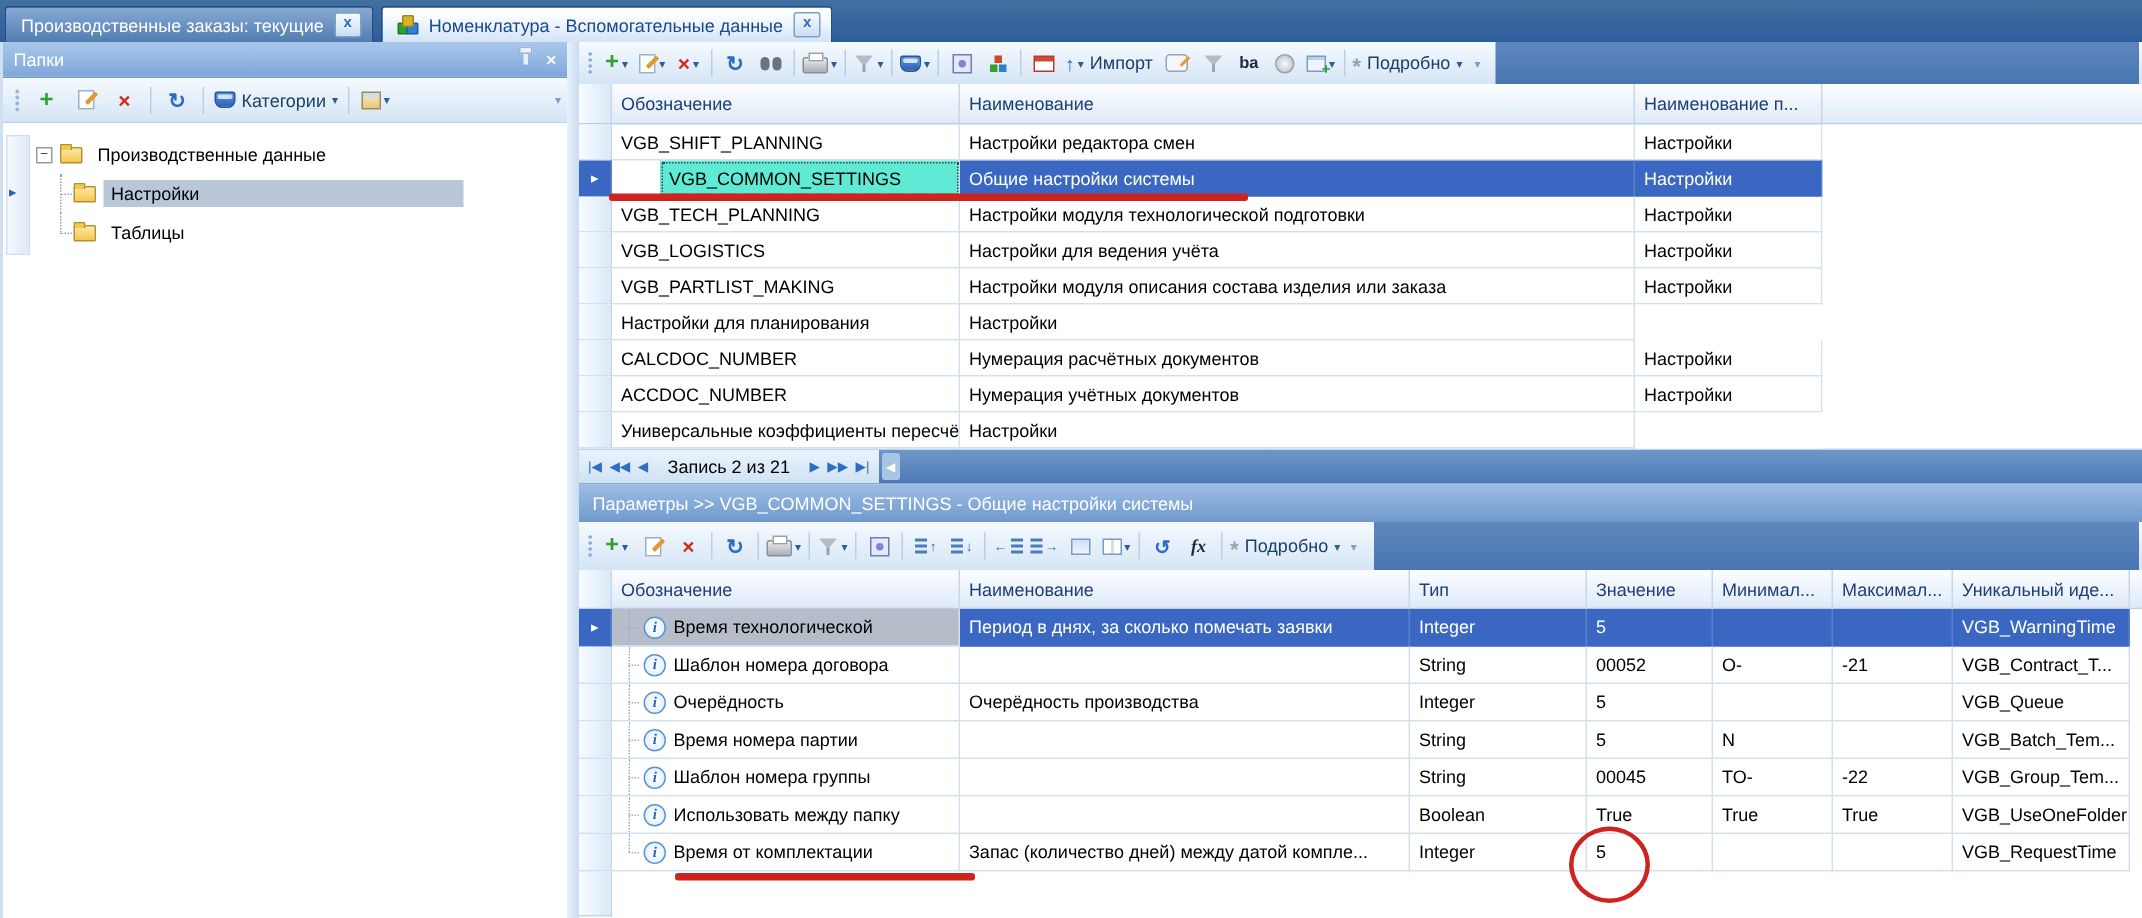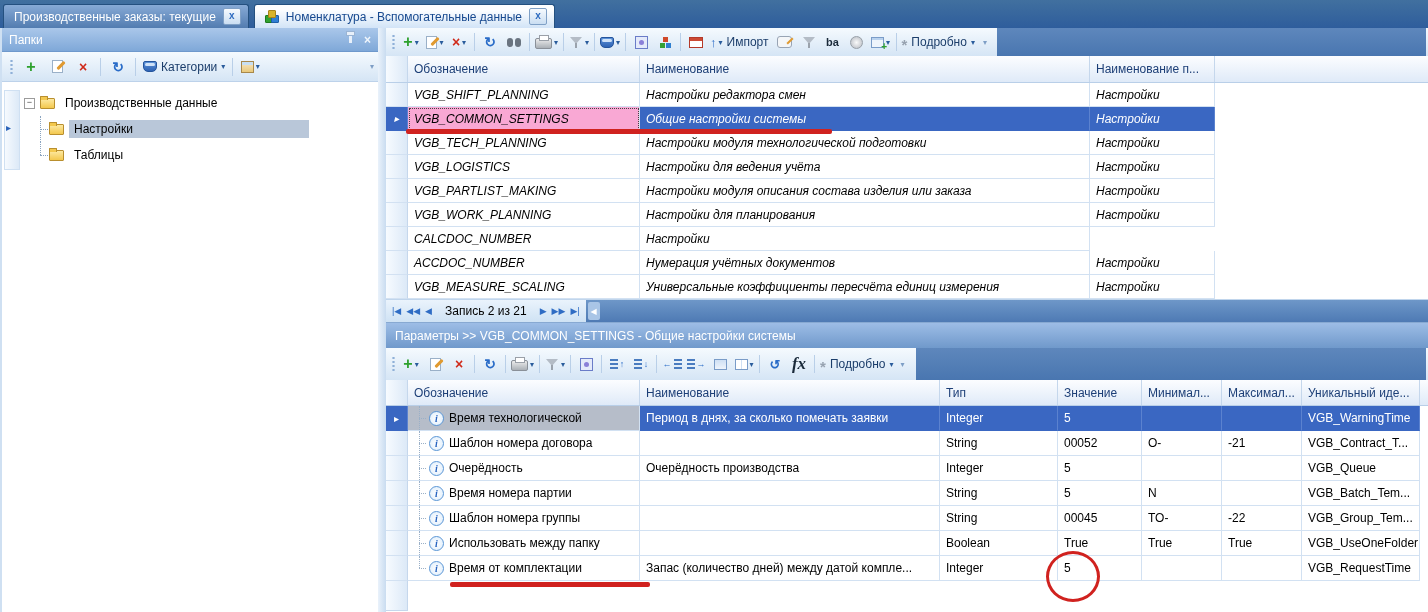--- a/index.html
+++ b/index.html
@@ -42,21 +42,21 @@
   .tlabel{color:#1c3e6b;margin:0 2px;}
   .caret{color:#2a5c9c;font-size:8px;}
   .faint{opacity:.55;}
   .ic-plus{color:#2ea12e;font-weight:bold;font-size:16px;line-height:14px;}
   .ic-del{color:#d02a1a;font-weight:bold;font-size:14px;line-height:14px;}
   .ic-ref{color:#2a6cc8;font-weight:bold;font-size:14px;line-height:14px;}
   .ic-up{color:#2a6cc8;font-weight:bold;font-size:13px;}
   .ic-loop{color:#2a6cc8;font-weight:bold;font-size:13px;}
   .ic-star{color:#97a2b0;font-size:15px;font-weight:bold;line-height:10px;margin-top:6px;}
   .ic-ba{font-weight:bold;font-size:11px;color:#1a2a3a;}
-  .ic-fx{font-family:"Liberation Serif",serif;font-style:italic;font-weight:bold;font-size:17px;color:#1a2a3a;}
+  .ic-fx{font-family:"Liberation Serif",serif;font-style:italic;font-weight:bold;font-size:12px;color:#1a2a3a;}
   .icon-page{position:relative;width:11px;height:13px;background:#fff;border:1px solid #9ab0c8;box-sizing:border-box;}
   .icon-page::after{content:"";position:absolute;right:-4px;top:3px;width:10px;height:3px;
                     background:#e09a30;transform:rotate(-45deg);border-radius:1px;}
   .icon-binoc{width:6px;height:9px;background:#6a7480;border-radius:3px;box-shadow:8px 0 0 #6a7480;margin-right:9px;}
   .icon-printer{position:relative;width:15px;height:9px;background:linear-gradient(#ececec,#aab0b6);
                 border:1px solid #8a9098;border-radius:2px;margin-top:3px;}
   .icon-printer::before{content:"";position:absolute;left:3px;top:-4px;width:8px;height:4px;background:#fff;border:1px solid #9aa0a8;}
   .icon-funnel{position:relative;width:14px;height:13px;}
   .icon-funnel::before{content:"";position:absolute;left:1px;top:1px;width:0;height:0;
        border-left:6px solid transparent;border-right:6px solid transparent;border-top:7px solid #b4bcc6;}
@@ -105,28 +105,28 @@
   .main-toolbar{height:28px;background:linear-gradient(#f5fafe,#d5e5f5);display:flex;align-items:center;
                 padding:0 2px;box-sizing:border-box;}
   .dark-fill{align-self:stretch;background:linear-gradient(#5e87bc,#4976b0);}
   .splitter{position:absolute;left:378px;top:28px;width:8px;height:584px;background:linear-gradient(90deg,#eaf2fb,#c9dcf0);}
   
   .ghead{display:grid;height:26px;background:linear-gradient(#fcfdff,#dfeaf8);border-bottom:1px solid #b9cfe8;}
   .ghead.top{grid-template-columns:22px 232px 450px 125px 1fr;}
   .hcell{display:flex;align-items:center;padding:0 6px;color:#1d3f77;border-right:1px solid #c5d7ec;
          white-space:nowrap;overflow:hidden;box-sizing:border-box;}
   .hcell.filler,.gcell.filler{border-right:none;}
-  .grow{display:grid;grid-template-columns:22px 232px 450px 125px 1fr;height:24px;font-style:italic;}
+  .grow{display:grid;grid-template-columns:22px 232px 450px 125px 1fr;height:24px;}
   .gcell{display:flex;align-items:center;padding:0 6px;border-right:1px solid #d2e1f2;border-bottom:1px solid #d2e1f2;
          white-space:nowrap;overflow:hidden;box-sizing:border-box;}
   .gcell.filler{border-bottom:none;background:#fff;}
   .ind{background:linear-gradient(90deg,#f7fbff,#dce9f7);border-right:1px solid #c5d7ec;justify-content:center;padding:0;
        color:#2c5c9c;font-size:10px;}
   .grow.sel .gcell:not(.filler):not(.focus){background:#3a67c2;color:#fff;border-right-color:#5b82cf;border-bottom-color:#3a67c2;}
-  .grow.sel .focus{background:#f9a8d4;color:#000;outline:1px dotted #444;outline-offset:-2px;}
+  .grow.sel .focus{background:#5eead4;color:#000;outline:1px dotted #444;outline-offset:-2px;margin-left:32px;}
   .grow.sel .ind{background:linear-gradient(90deg,#f7fbff,#dce9f7);color:#2c5c9c;}
   
   .navigator{display:flex;height:22px;align-items:center;background:linear-gradient(#eaf3fc,#cfe2f4);
              border-top:1px solid #c0d5ec;}
   .navbtns{display:flex;align-items:center;gap:5px;padding:0 6px;color:#2f6cc4;font-size:9px;}
   .nav-status{color:#000;font-size:12px;margin:0 8px;white-space:nowrap;}
   .hscroll{flex:1;align-self:stretch;background:linear-gradient(#6e97c8,#4e7ab4);position:relative;}
   .hscroll .thumb{position:absolute;left:2px;top:2px;bottom:2px;width:12px;background:#a9c5e6;border-radius:2px;
                   color:#fff;font-size:8px;display:flex;align-items:center;justify-content:center;}
   
@@ -353,41 +353,40 @@
       </div>
       <div class="grow">
         <div class="gcell ind"></div>
         <div class="gcell">VGB_PARTLIST_MAKING</div>
         <div class="gcell">Настройки модуля описания состава изделия или заказа</div>
         <div class="gcell">Настройки</div>
         <div class="gcell filler"></div>
       </div>
       <div class="grow">
         <div class="gcell ind"></div>
-        <div class="gcell">VGB_WORK_PLANNING</div>
         <div class="gcell">Настройки для планирования</div>
         <div class="gcell">Настройки</div>
         <div class="gcell filler"></div>
       </div>
       <div class="grow">
         <div class="gcell ind"></div>
         <div class="gcell">CALCDOC_NUMBER</div>
+        <div class="gcell">Нумерация расчётных документов</div>
         <div class="gcell">Настройки</div>
         <div class="gcell filler"></div>
       </div>
       <div class="grow">
         <div class="gcell ind"></div>
         <div class="gcell">ACCDOC_NUMBER</div>
         <div class="gcell">Нумерация учётных документов</div>
         <div class="gcell">Настройки</div>
         <div class="gcell filler"></div>
       </div>
       <div class="grow">
         <div class="gcell ind"></div>
-        <div class="gcell">VGB_MEASURE_SCALING</div>
         <div class="gcell">Универсальные коэффициенты пересчёта единиц измерения</div>
         <div class="gcell">Настройки</div>
         <div class="gcell filler"></div>
       </div>
     </div>
 
     <div class="navigator">
       <div class="navbtns">
         <span>|◀</span>
         <span>◀◀</span>

